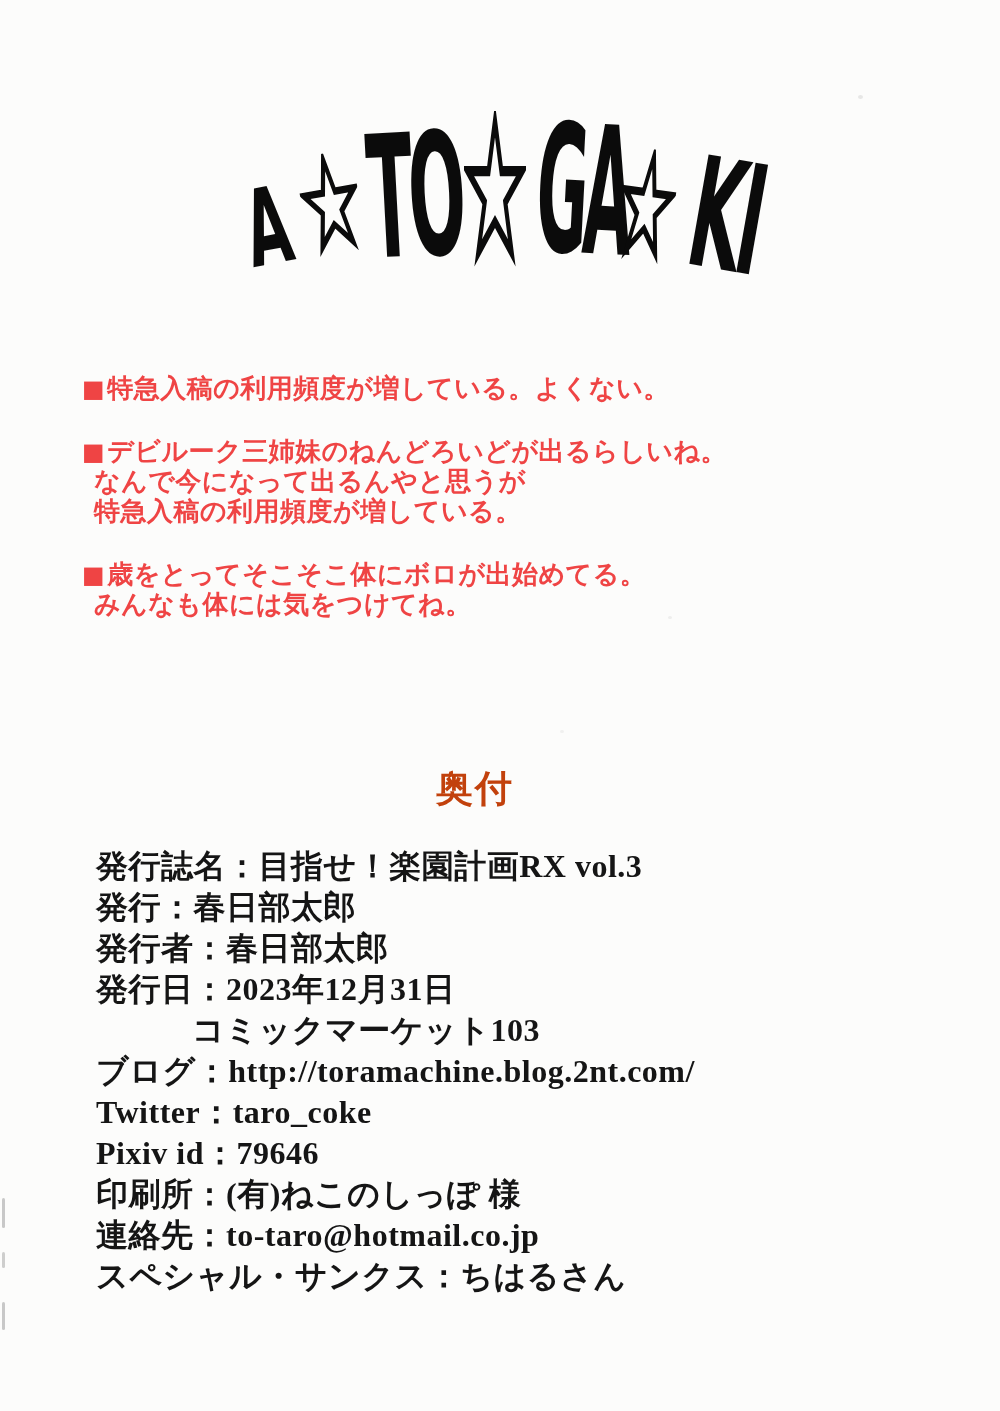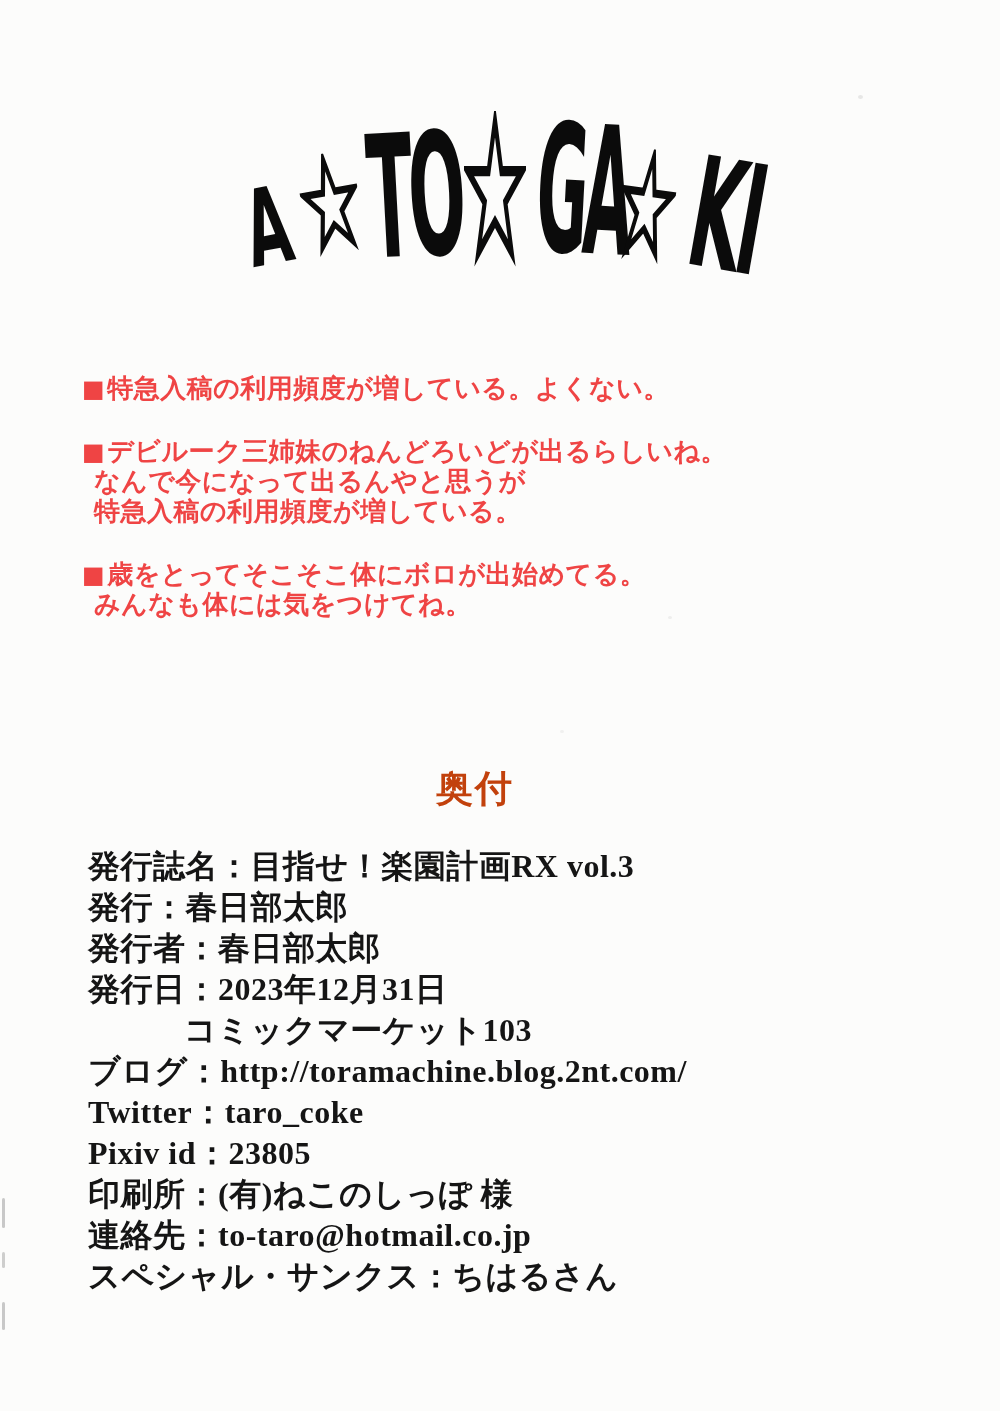--- a/index.html
+++ b/index.html
@@ -44,21 +44,21 @@
     letter-spacing:0.5px; white-space:nowrap;
   }
   .note-line .marker {font-family:"DejaVu Sans",sans-serif; font-size:24px; margin-right:2px;}
   .note-line.cont {margin-left:12px;}
 
   
   .colophon-heading {
     position:absolute; left:436px; top:764px;
     font-size:37px; font-weight:bold; letter-spacing:2px; color:#c2410c;
   }
-  .colophon {position:absolute; left:88px; top:846px; width:860px;}
+  .colophon {position:absolute; left:96px; top:846px; width:860px;}
   .colophon-line {
     font-size:32px; line-height:41px; font-weight:bold; color:#151515;
     letter-spacing:0.5px; white-space:nowrap;
   }
   .colophon-line.indented {margin-left:96px;}
 
   
   .artifact {position:absolute; background:#8a8a8a; pointer-events:none;}
   .edge-a1 {left:2px; top:1198px; width:3px; height:30px; opacity:0.45; border-radius:2px;}
   .edge-a2 {left:2px; top:1252px; width:3px; height:16px; opacity:0.4; border-radius:2px;}
@@ -125,21 +125,21 @@
   <div class="colophon-heading">奥付</div>
 
   <div class="colophon">
     <div class="colophon-line">発行誌名：目指せ！楽園計画RX vol.3</div>
     <div class="colophon-line">発行：春日部太郎</div>
     <div class="colophon-line">発行者：春日部太郎</div>
     <div class="colophon-line">発行日：2023年12月31日</div>
     <div class="colophon-line indented">コミックマーケット103</div>
     <div class="colophon-line">ブログ：http://toramachine.blog.2nt.com/</div>
     <div class="colophon-line">Twitter：taro_coke</div>
-    <div class="colophon-line">Pixiv id：23805</div>
+    <div class="colophon-line">Pixiv id：79646</div>
     <div class="colophon-line">印刷所：(有)ねこのしっぽ 様</div>
     <div class="colophon-line">連絡先：to-taro@hotmail.co.jp</div>
     <div class="colophon-line">スペシャル・サンクス：ちはるさん</div>
   </div>
 
   <div class="artifact edge-a1"></div>
   <div class="artifact edge-a2"></div>
   <div class="artifact edge-a3"></div>
   <div class="artifact speck speck-1"></div>
   <div class="artifact speck speck-2"></div>

